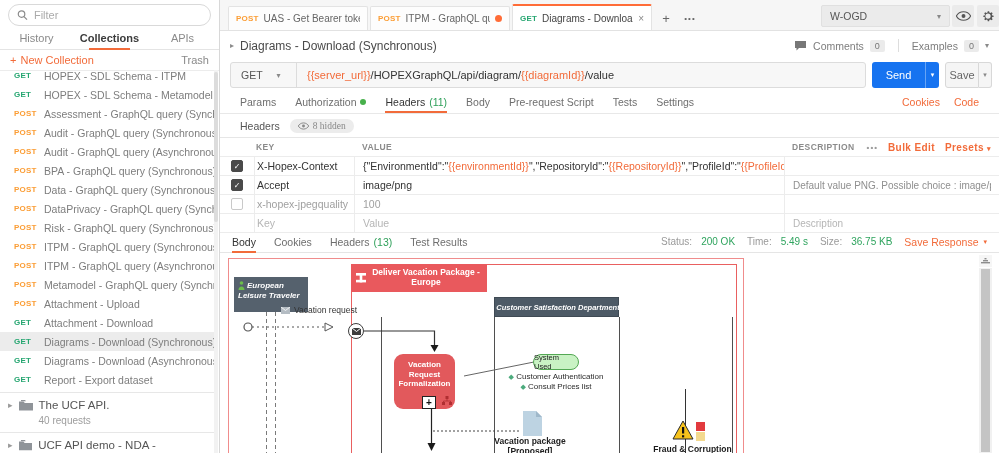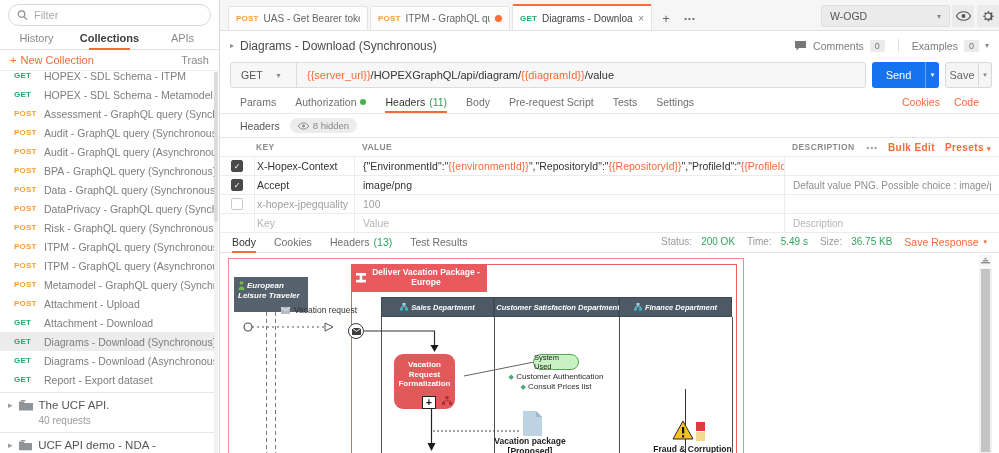--- a/index.html
+++ b/index.html
@@ -78,21 +78,21 @@
   .rqt { position:relative; height:100%; display:flex; align-items:center; gap:4px; cursor:pointer; white-space:nowrap; }
   .rqt.active { color:#333; }
   .rqt.active::after { content:""; position:absolute; left:0; right:0; bottom:0; height:2px; background:#f26b3a; }
   .cnt-green { color:#2fa05a; }
   .dot-green { width:6px; height:6px; border-radius:50%; background:#47b04b; }
   .rqt-right { margin-left:auto; display:flex; gap:14px; padding-right:0; }
   .link-orange { color:#f26b3a; cursor:pointer; white-space:nowrap; }
 
   
   .headers-sub { position:absolute; left:0; top:114px; right:0; height:23px; display:flex; align-items:center; gap:10px; padding:0 20px; font-size:10.5px; color:#555; }
-  .pill { display:flex; align-items:center; gap:4px; background:#ececec; border-radius:9px; padding:2px 8px; font-size:9.5px; color:#888; cursor:pointer; }
+  .pill { display:flex; align-items:center; gap:4px; background:#ececec; border-radius:9px; padding:2px 8px; font-size:9.5px; color:#888; cursor:pointer;font-family:Liberation Serif, serif; }
 
   
   .htable { position:absolute; left:0; top:137px; right:0; border-top:1px solid #e6e6e6; font-size:10.5px; }
   .trow { display:flex; align-items:center; border-bottom:1px solid #ececec; height:19px; }
   .trow.head { height:19px; color:#8b8b8b; font-size:8.5px; font-weight:bold; letter-spacing:.4px; }
   .c-cb { width:34px; flex:none; display:flex; justify-content:center; }
   .c-key { width:100px; flex:none; padding-left:2px; overflow:hidden; white-space:nowrap; border-left:1px solid #ececec; align-self:stretch; display:flex; align-items:center; }
   .c-val { width:430px; flex:none; padding-left:8px; overflow:hidden; white-space:nowrap; border-left:1px solid #ececec; align-self:stretch; display:flex; align-items:center; }
   .c-desc { flex:1; padding-left:8px; overflow:hidden; white-space:nowrap; border-left:1px solid #ececec; align-self:stretch; display:flex; align-items:center; font-size:10px; }
   .trow.head .c-key, .trow.head .c-val, .trow.head .c-desc { border-left:none; }
@@ -493,46 +493,28 @@
         </div>
 
         <div class="dz actor">
           <svg width="7" height="9" viewBox="0 0 7 9" style="float:left;margin:0 2px 0 0;">
               <circle cx="3.5" cy="2" r="1.8" fill="#6cbf4a"></circle>
               <path d="M.5 9c0-2 1.3-3.4 3-3.4S6.5 7 6.5 9z" fill="#6cbf4a"></path>
             </svg>
           <span>European Leisure Traveler</span>
         </div>
 
-        <div class="dz lane-head" style="left:152px;width:113px;">
-          <svg width="8" height="8" viewBox="0 0 8 8">
-              <rect x="2.5" y="0" width="3" height="2.6" fill="#9adbe8"></rect>
-              <rect x="0" y="5" width="3" height="2.6" fill="#35b8c8"></rect>
-              <rect x="5" y="5" width="3" height="2.6" fill="#35b8c8"></rect>
-              <path d="M4 2.6v1.2M1.5 5V3.8h5V5" stroke="#9adbe8" stroke-width=".7" fill="none"></path>
-            </svg>
-          <span>Sales Department</span>
-        </div>
         <div class="dz lane-head" style="left:265px;width:125px;">
           <svg width="8" height="8" viewBox="0 0 8 8">
               <rect x="2.5" y="0" width="3" height="2.6" fill="#9adbe8"></rect>
               <rect x="0" y="5" width="3" height="2.6" fill="#35b8c8"></rect>
               <rect x="5" y="5" width="3" height="2.6" fill="#35b8c8"></rect>
               <path d="M4 2.6v1.2M1.5 5V3.8h5V5" stroke="#9adbe8" stroke-width=".7" fill="none"></path>
             </svg>
           <span>Customer Satisfaction Department</span>
-        </div>
-        <div class="dz lane-head" style="left:390px;width:113px;">
-          <svg width="8" height="8" viewBox="0 0 8 8">
-              <rect x="2.5" y="0" width="3" height="2.6" fill="#9adbe8"></rect>
-              <rect x="0" y="5" width="3" height="2.6" fill="#35b8c8"></rect>
-              <rect x="5" y="5" width="3" height="2.6" fill="#35b8c8"></rect>
-              <path d="M4 2.6v1.2M1.5 5V3.8h5V5" stroke="#9adbe8" stroke-width=".7" fill="none"></path>
-            </svg>
-          <span>Finance Department</span>
         </div>
 
         <div class="dz msg-label">
           <svg width="9" height="7" viewBox="0 0 9 7">
               <rect x="0" y="0" width="9" height="7" fill="#b4bcc3"></rect>
               <path d="M0 0l4.5 3.5L9 0" stroke="#fff" stroke-width=".8" fill="none"></path>
             </svg>
           <span>Vacation request</span>
         </div>
 

